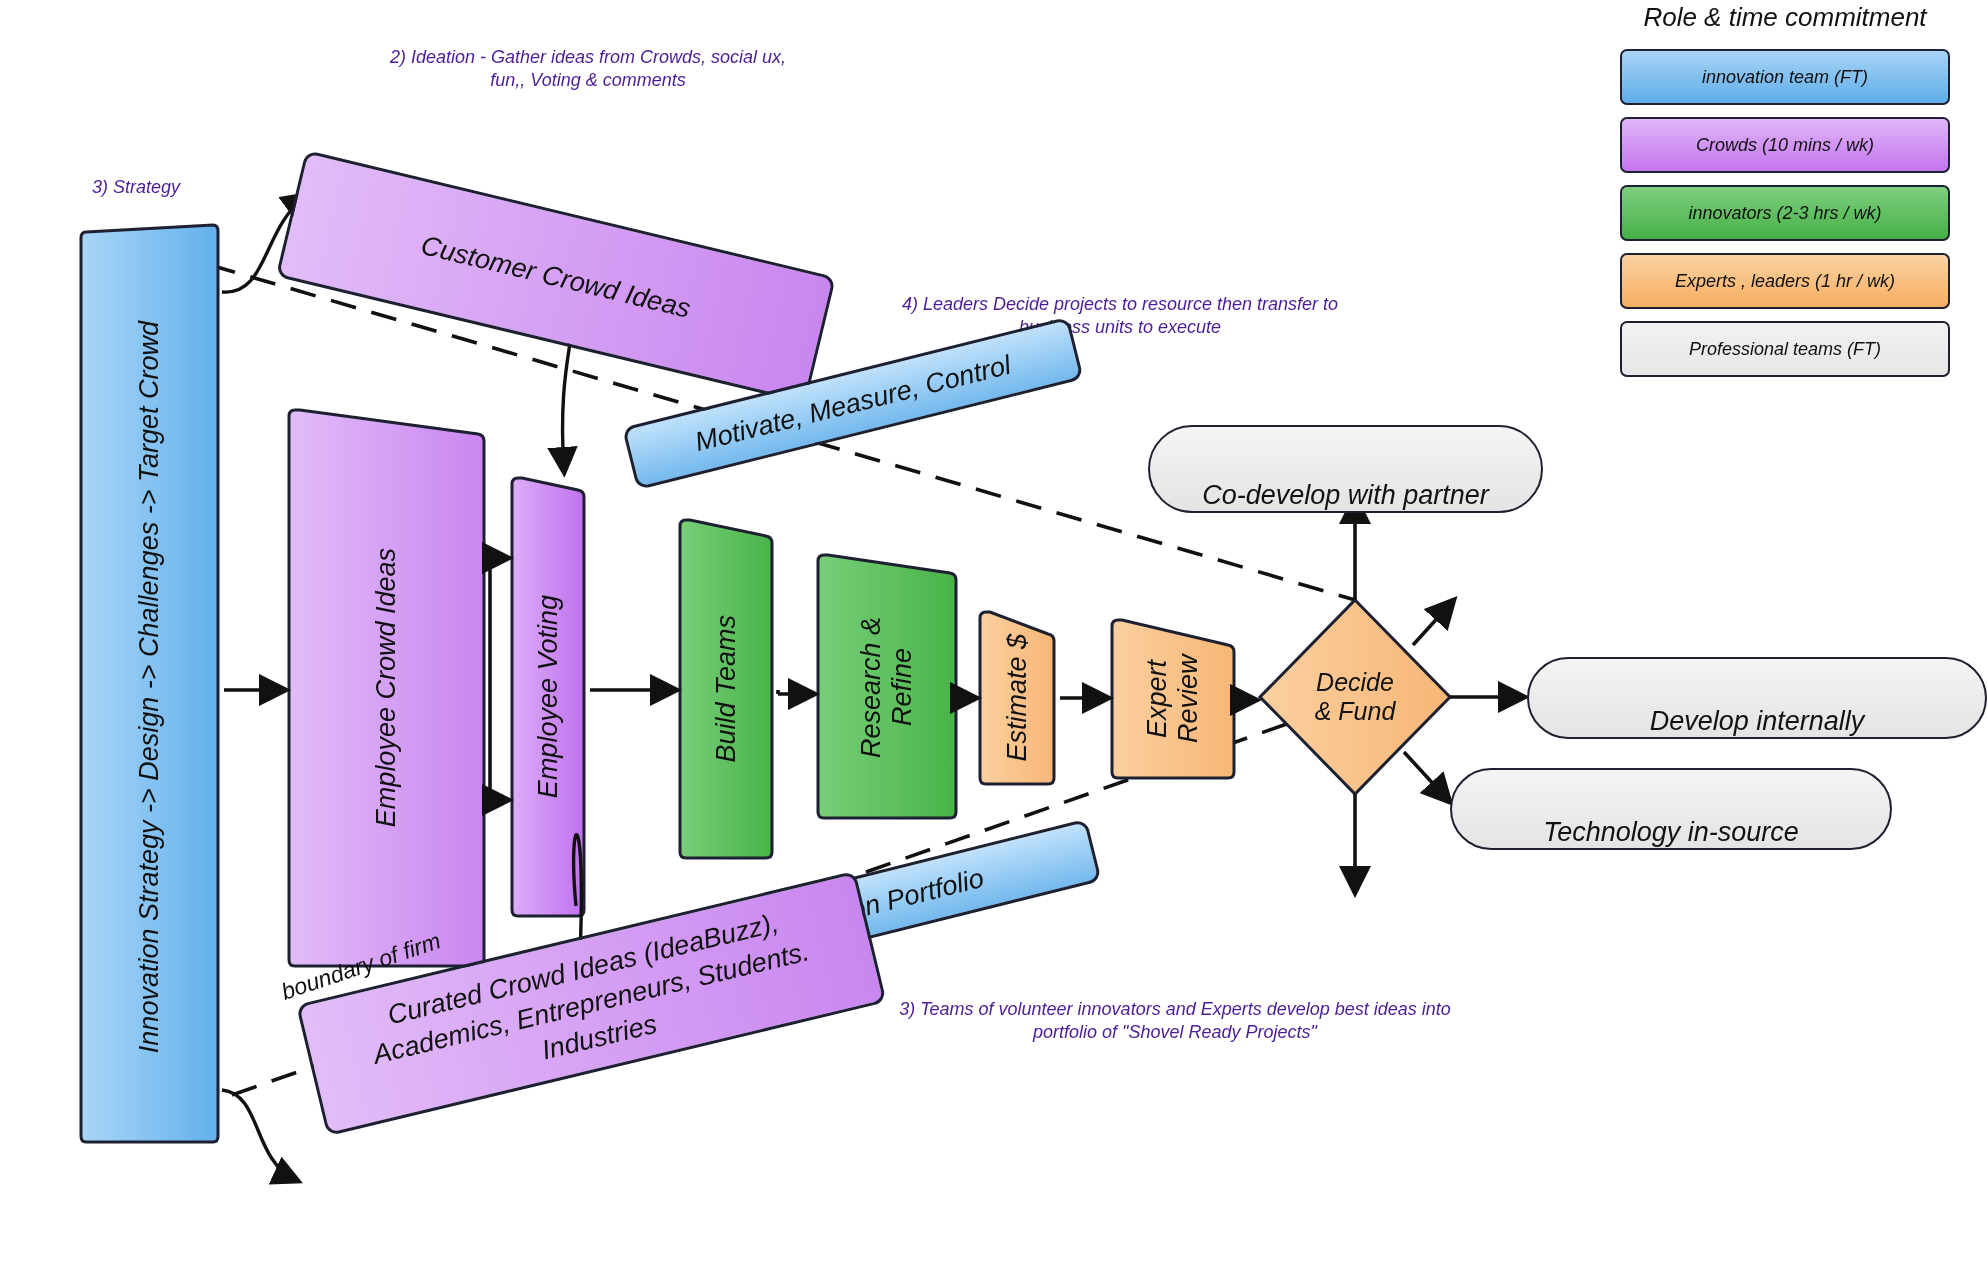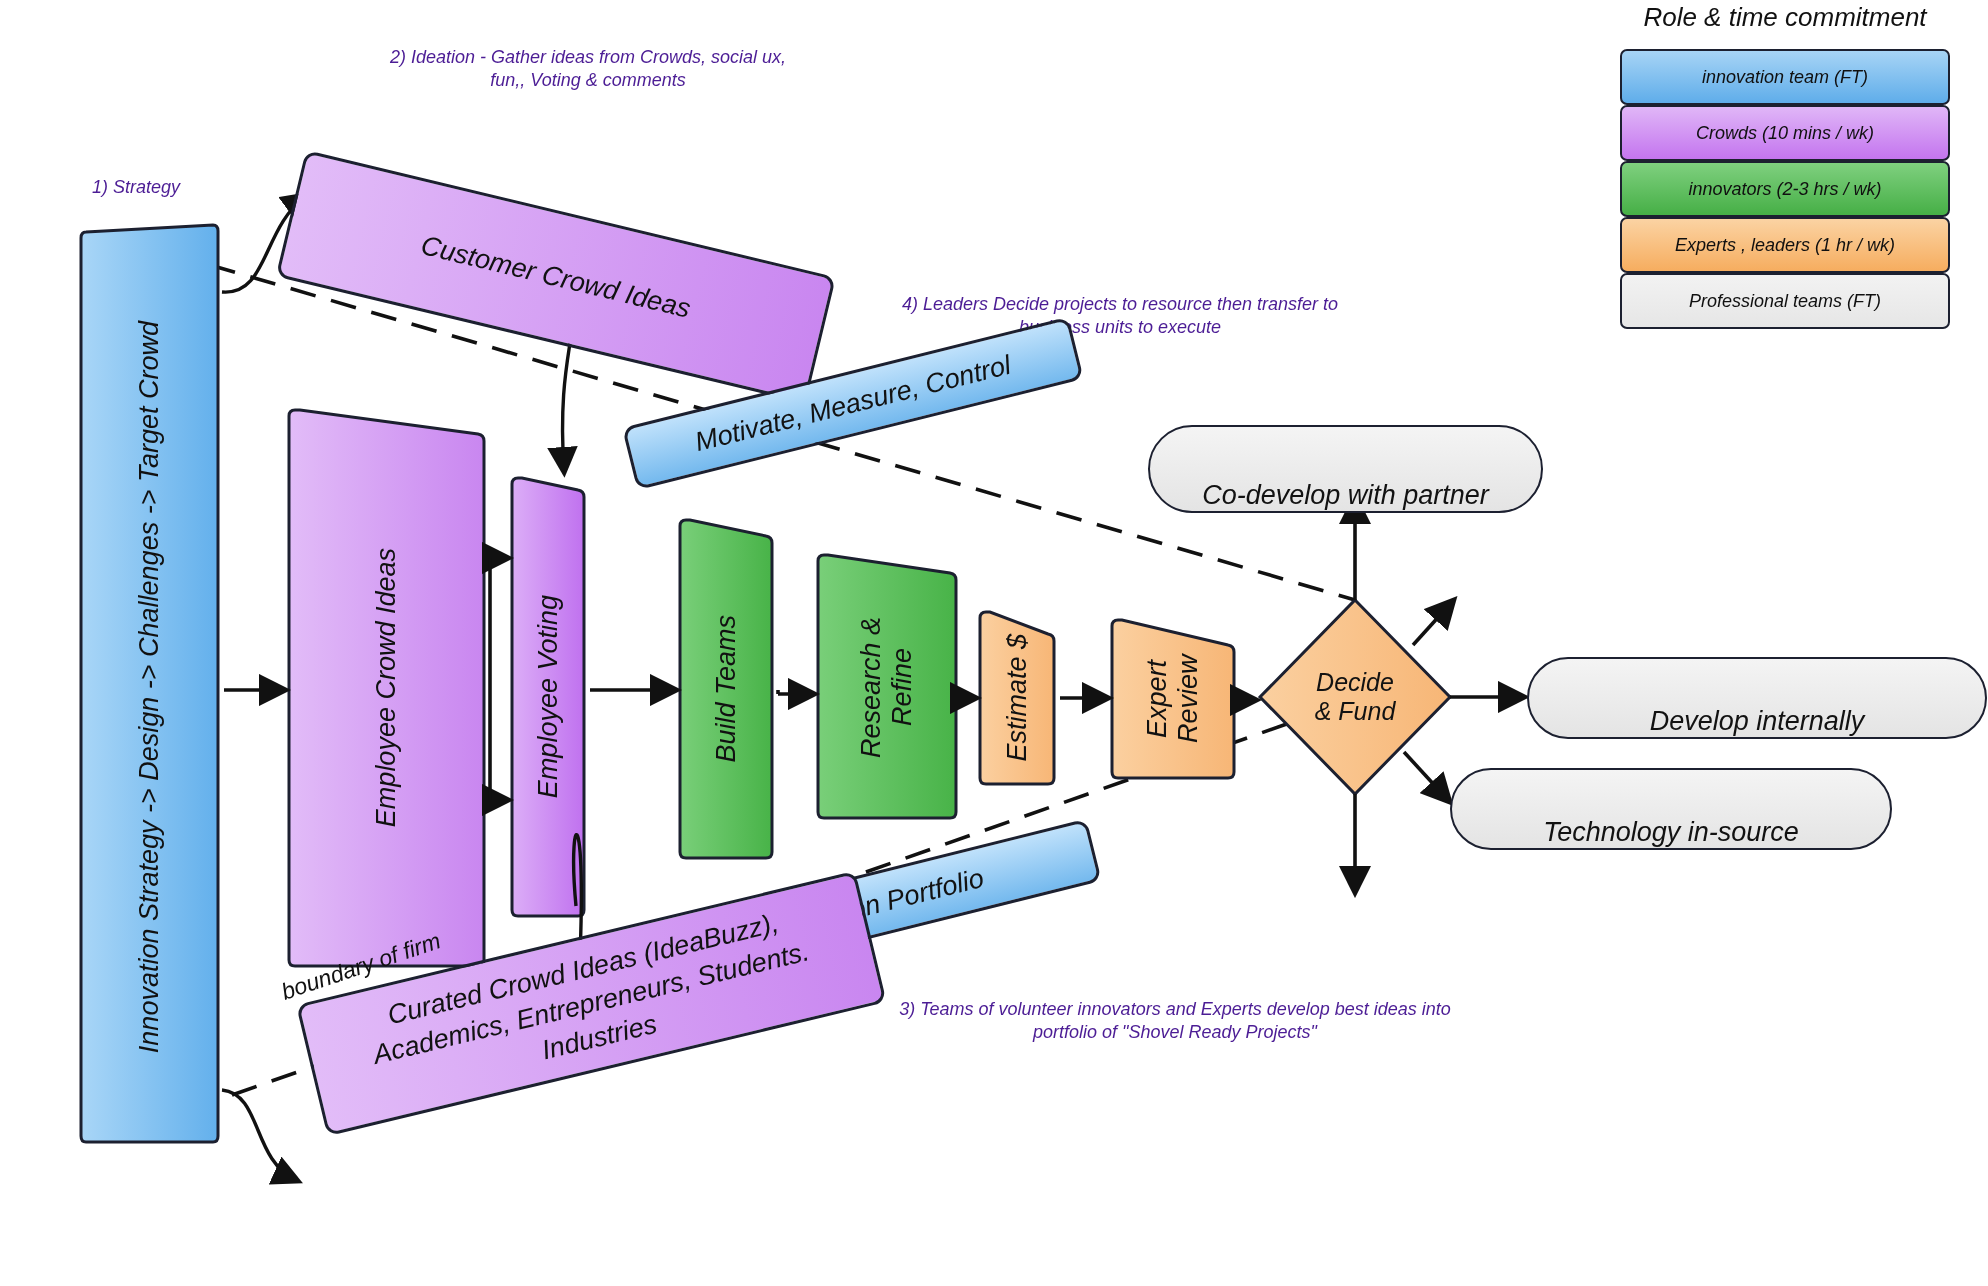--- a/index.html
+++ b/index.html
@@ -8,21 +8,21 @@
   #stage{position:absolute;left:0;top:0;width:1988px;height:1241px;font-style:italic;}
   svg.layer{position:absolute;left:0;top:0;width:1988px;height:1286px;pointer-events:none;}
 
   .anno{position:absolute;text-align:center;font-size:18px;line-height:1.28;color:#4c1d95;}
   .anno.left{text-align:left;}
 
   
   .legend{position:absolute;left:1620px;top:2px;width:330px;}
   .legend-title{font-size:26px;text-align:center;color:#111;margin-bottom:16px;}
   .legend-item{height:52px;border:2.5px solid #1c2030;border-radius:7px;
-     display:flex;align-items:center;justify-content:center;font-size:18px;
+     display:flex;align-items:center;justify-content:center;font-size:18px;margin-bottom:12px;
      color:#101010;}
   .lg0{background:linear-gradient(180deg,#a7d4f5 0%,#5fadea 100%);}
   .lg1{background:linear-gradient(180deg,#e0b6f7 0%,#c475ef 100%);}
   .lg2{background:linear-gradient(180deg,#7fd07f 0%,#46af46 100%);}
   .lg3{background:linear-gradient(180deg,#fbd3a3 0%,#f6ad5f 100%);}
   .lg4{background:linear-gradient(180deg,#f2f2f2 0%,#e6e6e6 100%);}
 
   
   .node{position:absolute;box-sizing:border-box;border:2.6px solid #1c2030;
         display:flex;align-items:flex-end;justify-content:center;text-align:center;
@@ -142,21 +142,21 @@
       <span>innovators (2-3 hrs / wk)</span>
       </div>
     <div class="legend-item lg3">
       <span>Experts , leaders (1 hr / wk)</span>
       </div>
     <div class="legend-item lg4">
       <span>Professional teams (FT)</span>
       </div>
   </div>
 
-  <div class="anno left" style="left:92px;top:176px;width:260px;">1) Strategy</div>
+  <div class="anno left" style="left:92px;top:176px;width:260px;">3) Strategy</div>
 
   <div class="anno" style="left:378px;top:46px;width:420px;">2) Ideation - Gather ideas from Crowds,  social ux, fun,, Voting &amp; comments</div>
 
   <div class="anno" style="left:880px;top:293px;width:480px;">4) Leaders Decide projects to resource then transfer to business units to execute</div>
 
   <div class="anno" style="left:890px;top:998px;width:570px;">3) Teams of volunteer innovators and Experts develop best ideas into portfolio of "Shovel Ready Projects"</div>
 
   <div class="boundary-label" style="left:278px;top:980px;transform:rotate(-18.5deg);transform-origin:left top;">boundary of firm</div>
 
   <div style="position:absolute;left:81px;top:232px;width:137px;height:910px;display:flex;align-items:center;justify-content:center;">

